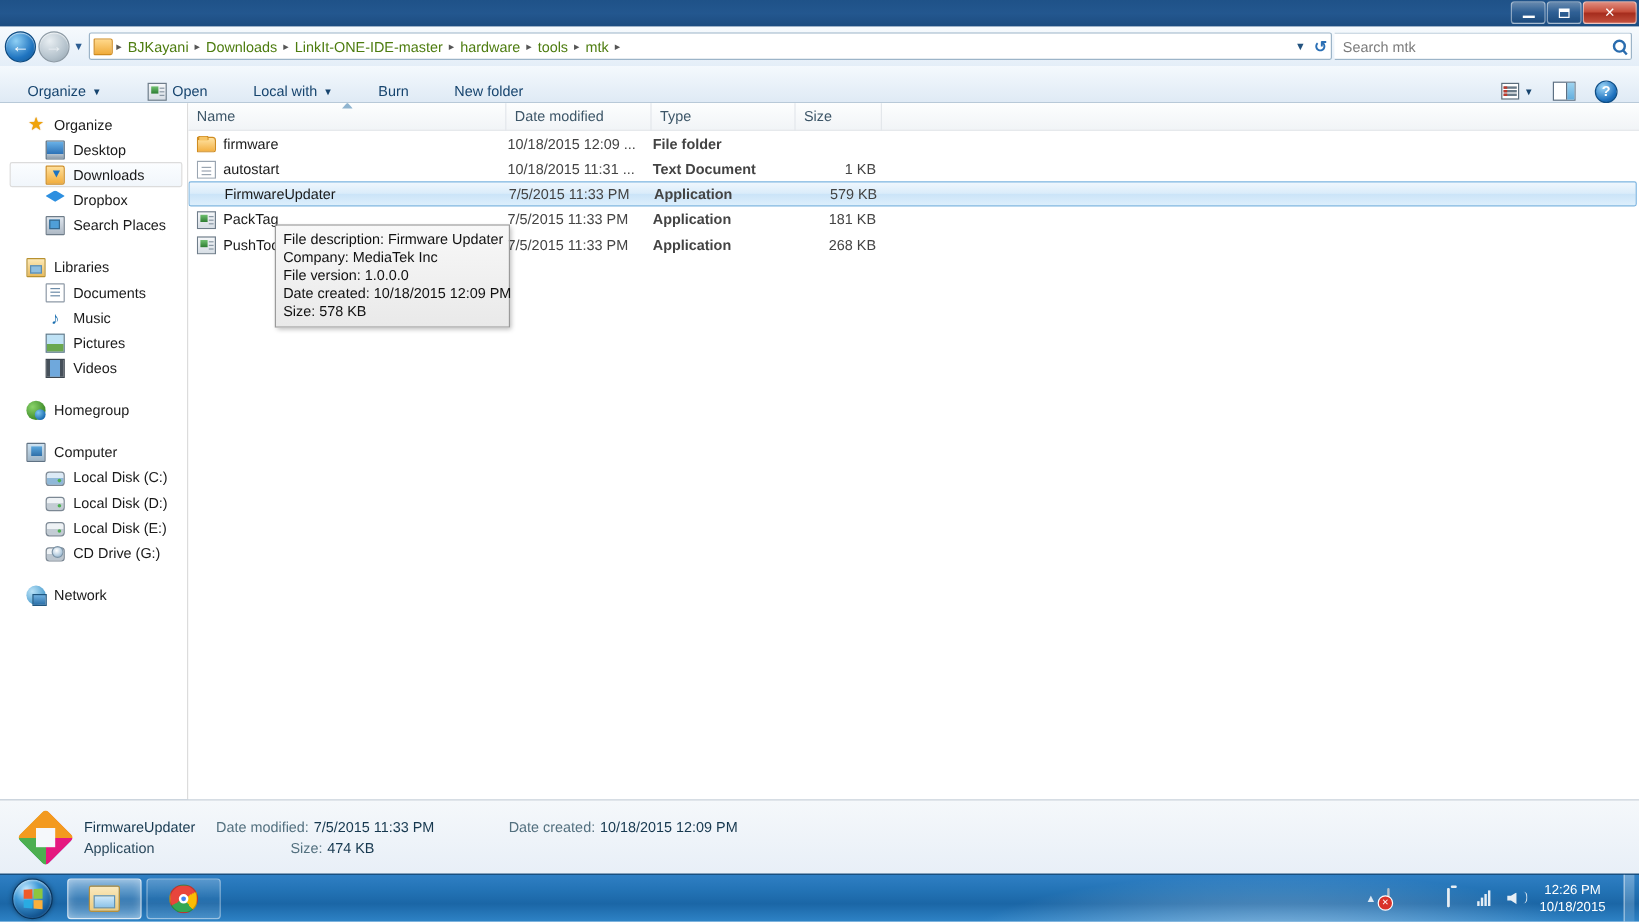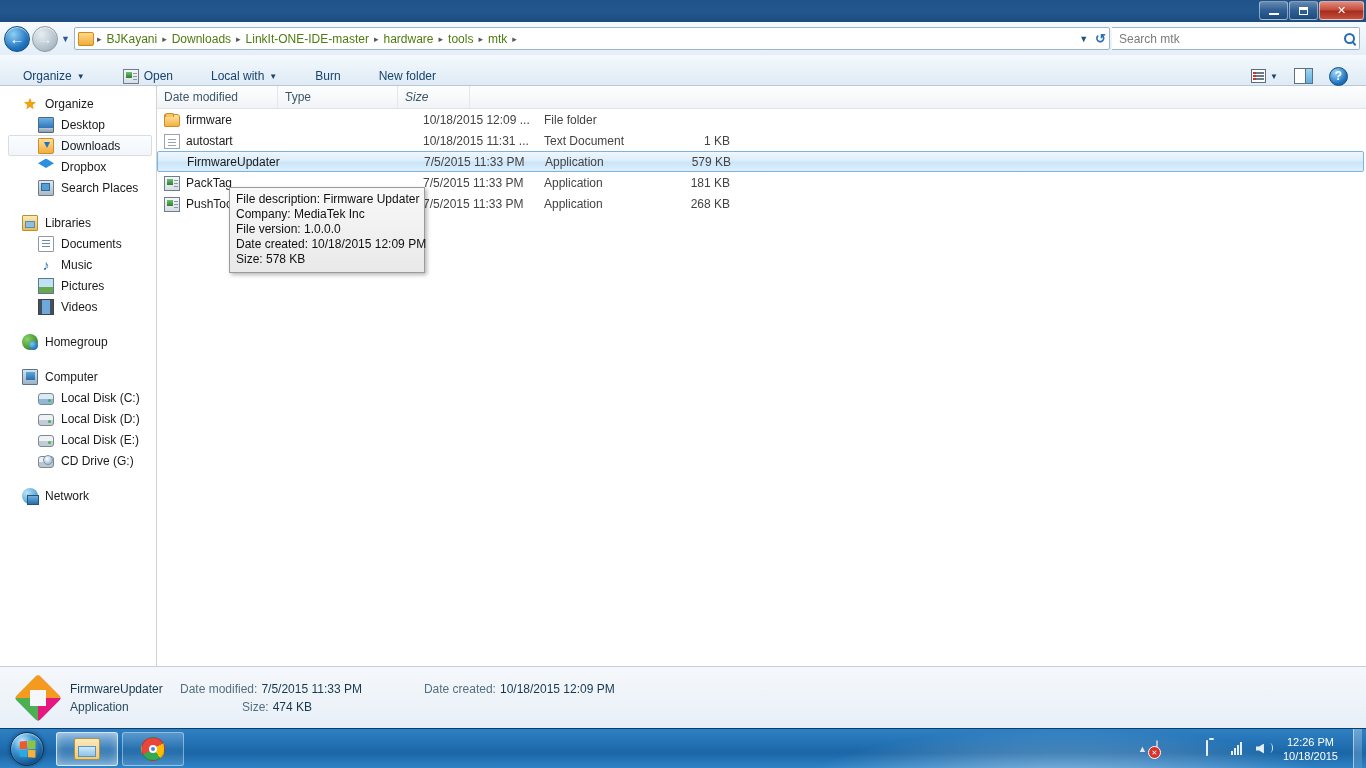--- a/index.html
+++ b/index.html
@@ -350,21 +350,21 @@
     padding-left: 7px;
     position: relative;
     height: 23px;
     display: flex; align-items: center;
     border-right: 1px solid #e3e7eb;
     flex: none;
   }
   .col.c-name { width: 265px; }
   .col.c-date { width: 121px; }
   .col.c-type { width: 120px; }
-  .col.c-size { width: 72px; font-style: italic; }
+  .col.c-size { width: 72px; }
   #sort-indicator {
     position: absolute;
     left: 128px; top: 0;
     width: 9px; height: 5px;
     background: #8fb4cf;
     clip-path: polygon(50% 0%, 100% 100%, 0% 100%);
   }
   #file-rows { flex: 1; overflow: hidden; }
   .file-row {
     height: 21px;
@@ -379,21 +379,21 @@
     margin-right: 2px;
     height: 21px;
   }
   .cell-name {
     width: 258px;
     display: flex; align-items: center; gap: 6px;
     color: #1a1a1a;
     overflow: hidden; white-space: nowrap;
   }
   .cell-date { width: 121px; color: #434343; padding-left: 1px; }
-  .cell-type { width: 120px; color: #434343; padding-left: 1px; }
+  .cell-type { width: 120px; color: #434343; padding-left: 1px; font-weight: bold; }
   .cell-size { width: 67px; color: #434343; text-align: right; }
 
   
   .fic { width: 16px; height: 16px; flex: none; position: relative; }
   .fic-folder {
     background: linear-gradient(180deg, #ffe3a3, #f3b144);
     border: 1px solid #cf8c20;
     border-radius: 1px 3px 2px 1px;
     height: 13px; margin-top: 2px;
   }
@@ -820,20 +820,24 @@
         <div class="nav-row">
           <span class="ic ic-network"></span>
           <span class="nav-label">Network</span>
         </div>
       </div>
     </div>
 
     <div id="file-area">
 
       <div id="column-header">
+        <div class="col c-name">
+          <span>Name</span>
+          <span id="sort-indicator"></span>
+        </div>
         <div class="col c-date">
           <span>Date modified</span>
         </div>
         <div class="col c-type">
           <span>Type</span>
         </div>
         <div class="col c-size">
           <span>Size</span>
         </div>
       </div>

